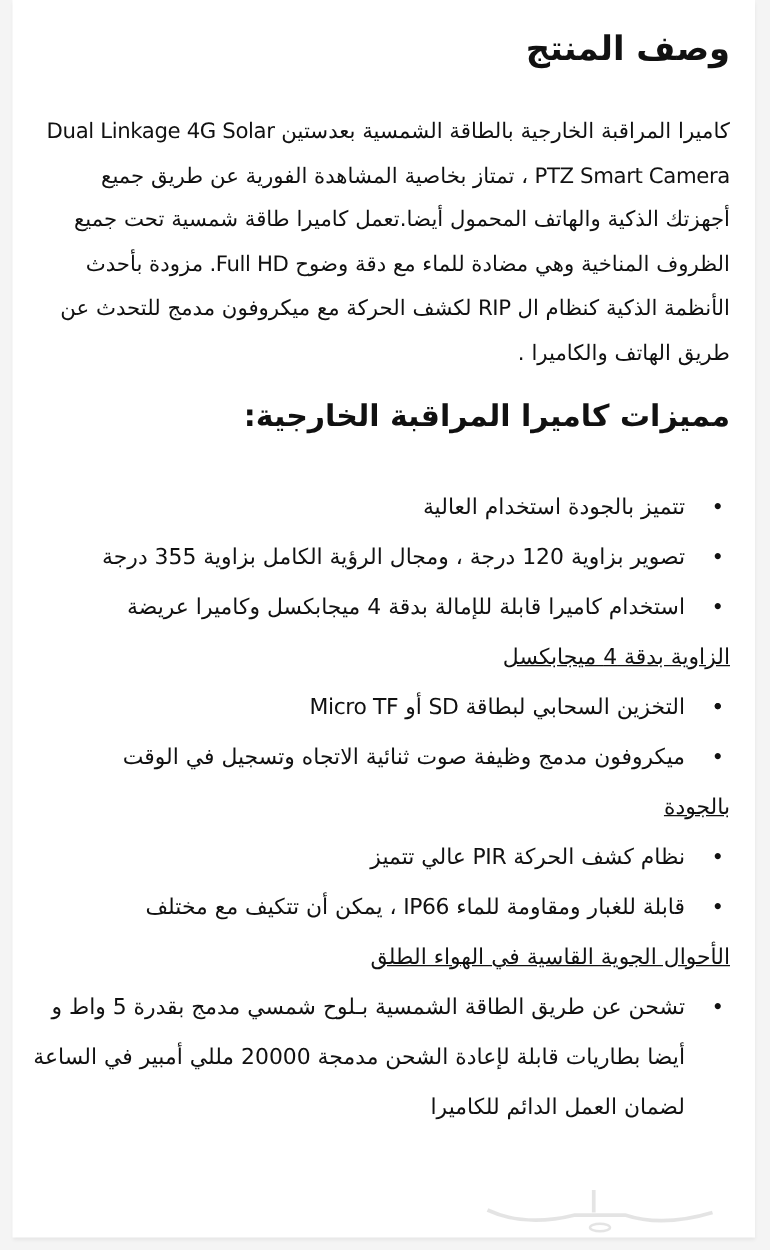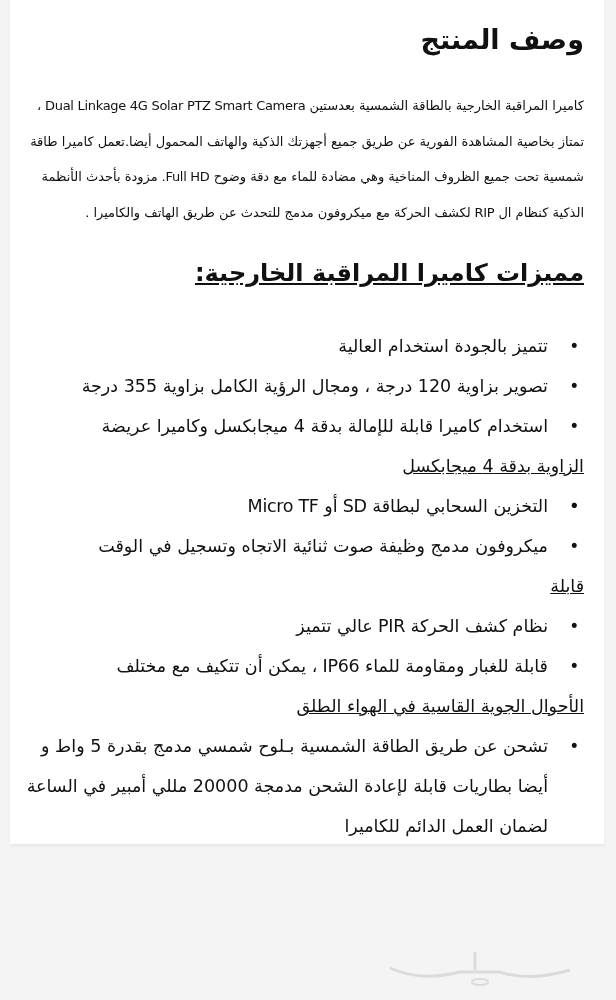--- a/index.html
+++ b/index.html
@@ -4,43 +4,42 @@
 <style>
   html, body { margin: 0; padding: 0; }
   body {
     width: 616px; height: 1000px; overflow: hidden;
     background: #f4f4f4;
     font-family: "DejaVu Sans", sans-serif;
     color: #111;
     position: relative;
   }
   .card {
-    position: absolute; left: 10px; top: 0; width: 594px; height: 844px;
+    position: absolute; left: 10px; top: 0; width: 594px; height: 990px;
     background: #ffffff;
     box-shadow: 0 2px 3px rgba(0,0,0,0.06);
   }
   .content {
     direction: rtl; text-align: right;
     padding: 0 20px 0 14px;
   }
   h1.title {
     margin: 0; padding-top: 20px;
     font-size: 27px; font-weight: bold; line-height: 40px;
     letter-spacing: -0.5px;
   }
   .desc {
     margin: 28px 0 0 0;
-    font-size: 13px; line-height: 35.5px;
+    font-size: 17px; line-height: 35.5px;
     letter-spacing: -0.3px;
   }
   h2.features-title {
-    margin: 24px 0 0 0;
+    margin: 13px 0 0 0;
     font-size: 24px; font-weight: bold; line-height: 38px;
     letter-spacing: -0.4px;
-    text-decoration: underline;
   }
   ul.features {
     list-style: none; margin: 34px 0 0 0; padding: 0;
   }
   ul.features li {
     position: relative;
     padding-right: 36px;
     font-size: 17.5px; line-height: 40px;
     letter-spacing: -0.3px;
     margin-bottom: 0;
@@ -84,21 +83,21 @@
       <li>
         <span class="bullet">•</span>
       </li>
       <li>
         <span class="bullet">•</span>
         <span>التخزين السحابي لبطاقة SD أو Micro TF</span>
       </li>
       <li>
         <span class="bullet">•</span>
         <span>ميكروفون مدمج وظيفة صوت ثنائية الاتجاه  وتسجيل في الوقت</span>
-        <span class="cont">قابلة</span>
+        <span class="cont">بالجودة</span>
       </li>
       <li>
         <span class="bullet">•</span>
         <span>نظام كشف الحركة PIR عالي تتميز</span>
       </li>
       <li>
         <span class="bullet">•</span>
         <span>قابلة للغبار ومقاومة للماء IP66 ، يمكن أن تتكيف مع مختلف</span>
         <span class="cont">الأحوال الجوية القاسية في الهواء الطلق</span>
       </li>

